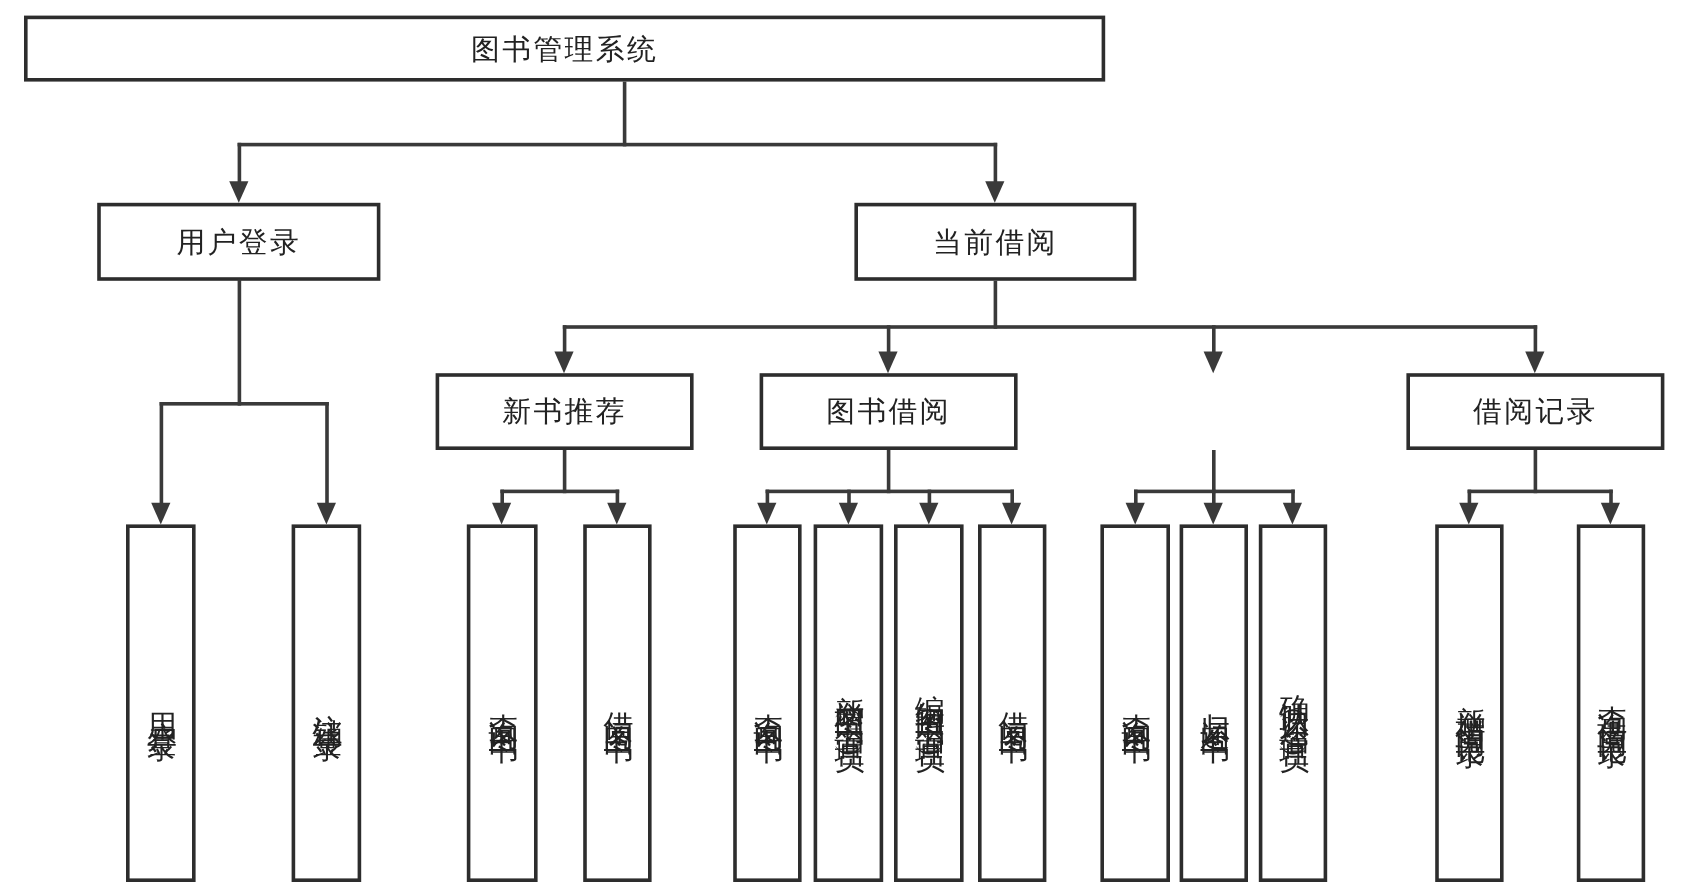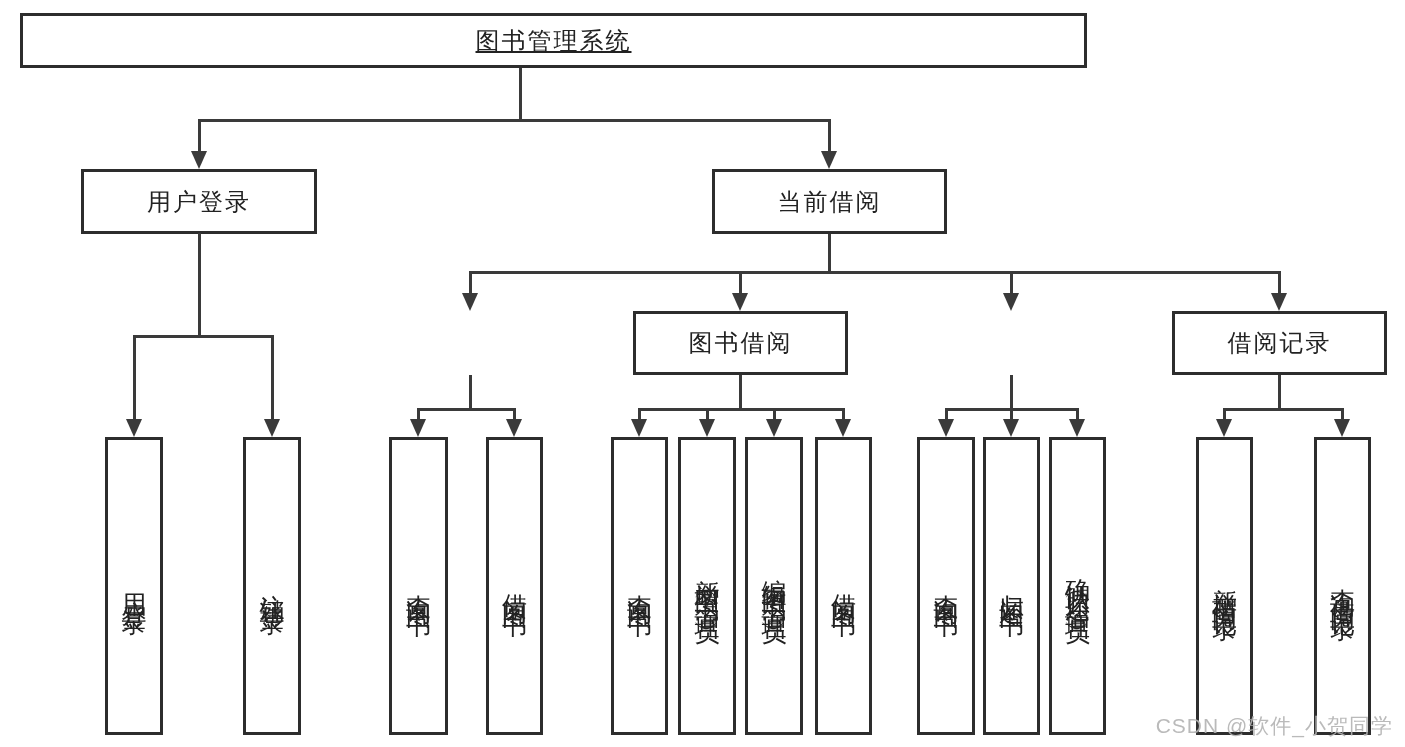--- a/index.html
+++ b/index.html
@@ -16,31 +16,34 @@
   .ar{position:absolute;width:0;height:0;border-left:8px solid transparent;
       border-right:8px solid transparent;border-top:18px solid var(--line);}
   .watermark{position:absolute;right:12px;top:712px;font-size:21px;color:var(--wm);
              letter-spacing:1px;opacity:.9;}
 </style>
 </head>
 <body>
 
 <div id="canvas">
 
-  <div class="node" style="left:20px;top:13px;width:1067px;height:55px;text-decoration:underline;">
+  <div class="node" style="left:20px;top:13px;width:901px;height:55px;">
     <span>图书管理系统</span>
   </div>
 
   <div class="node" style="left:81px;top:169px;width:236px;height:65px;">
     <span>用户登录</span>
   </div>
   <div class="node" style="left:712px;top:169px;width:235px;height:65px;">
     <span>当前借阅</span>
   </div>
 
+  <div class="node" style="left:363px;top:311px;width:215px;height:64px;">
+    <span>新书推荐</span>
+  </div>
   <div class="node" style="left:633px;top:311px;width:215px;height:64px;">
     <span>图书借阅</span>
   </div>
   <div class="node" style="left:1172px;top:311px;width:215px;height:64px;">
     <span>借阅记录</span>
   </div>
 
   <div class="node leaf" style="left:105px;top:437px;width:58px;height:298px;">
     <span>用户登录</span>
   </div>
@@ -133,15 +136,14 @@
   <div class="ln" style="left:1076px;top:408px;width:3px;height:17px;"></div>
   <div class="ar" style="left:1069px;top:419px;"></div>
 
   <div class="ln" style="left:1278px;top:375px;width:3px;height:36px;"></div>
   <div class="ln" style="left:1223px;top:408px;width:121px;height:3px;"></div>
   <div class="ln" style="left:1223px;top:408px;width:3px;height:17px;"></div>
   <div class="ar" style="left:1216px;top:419px;"></div>
   <div class="ln" style="left:1341px;top:408px;width:3px;height:17px;"></div>
   <div class="ar" style="left:1334px;top:419px;"></div>
 
-  <div class="watermark">CSDN @软件_小贺同学</div>
 
 </div>
 
 </body></html>

